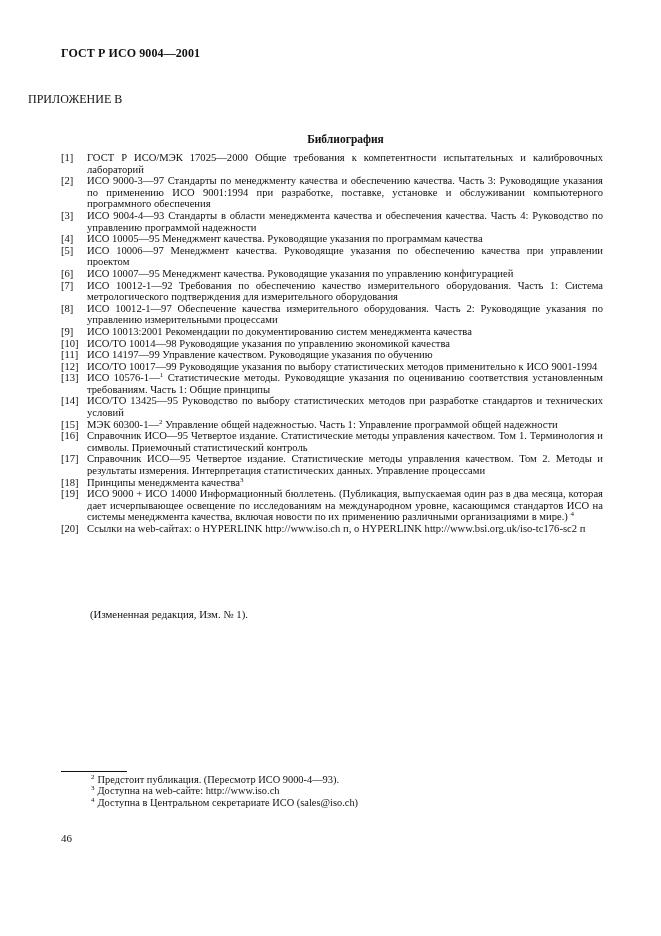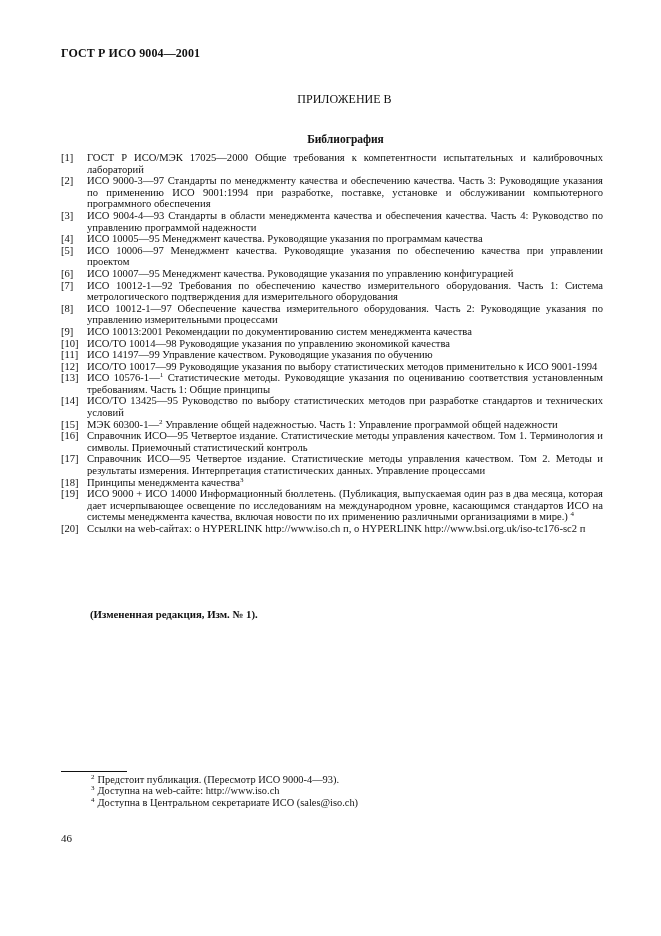--- a/index.html
+++ b/index.html
@@ -1,26 +1,26 @@
 <!DOCTYPE html>
 <html><head>
   <meta charset="utf-8">
   <style>
     html, body { margin: 0; padding: 0; background: #ffffff; }
     body { width: 661px; height: 936px; position: relative; overflow: hidden;
            font-family: "Liberation Serif", "DejaVu Serif", serif; color: #111; }
     .header { position: absolute; left: 61px; top: 46px; font-weight: bold; font-size: 12px; letter-spacing: 0.1px; }
-    .appendix { position: absolute; left: 0; width: 661px; top: 92px; text-align: center; font-size: 12px; padding-left: 28px; box-sizing: border-box; }
+    .appendix { position: absolute; left: 0; width: 661px; top: 92px; text-align: left; font-size: 12px; padding-left: 28px; box-sizing: border-box; }
     .bib-title { position: absolute; left: 0; width: 661px; top: 133px; text-align: center; font-weight: bold; font-size: 11.5px; padding-left: 30px; box-sizing: border-box; }
     .bib-list { position: absolute; left: 61px; top: 152px; width: 542px; font-size: 10.6px; line-height: 11.6px; }
     .bib-item { display: flex; }
     .bib-num { width: 26px; flex: none; }
     .bib-text { flex: 1; text-align: justify; }
     sup { font-size: 7px; line-height: 0; vertical-align: 4px; }
-    .amend { position: absolute; left: 90px; top: 608px; font-weight: bold; font-size: 10.8px; }
+    .amend { position: absolute; left: 90px; top: 608px; font-weight: normal; font-size: 10.8px; }
     .fn-rule { position: absolute; left: 61px; top: 771px; width: 66px; height: 0; border-top: 1px solid #111; }
     .footnotes { position: absolute; left: 91px; top: 774px; font-size: 10.4px; line-height: 11.3px; }
     .footnote sup { margin-right: 3px; }
     .page-num { position: absolute; left: 61px; top: 832px; font-size: 11px; }
   </style>
 </head>
 <body>
 
 <div class="header">ГОСТ Р ИСО 9004—2001</div>
 <div class="appendix">ПРИЛОЖЕНИЕ В</div>

